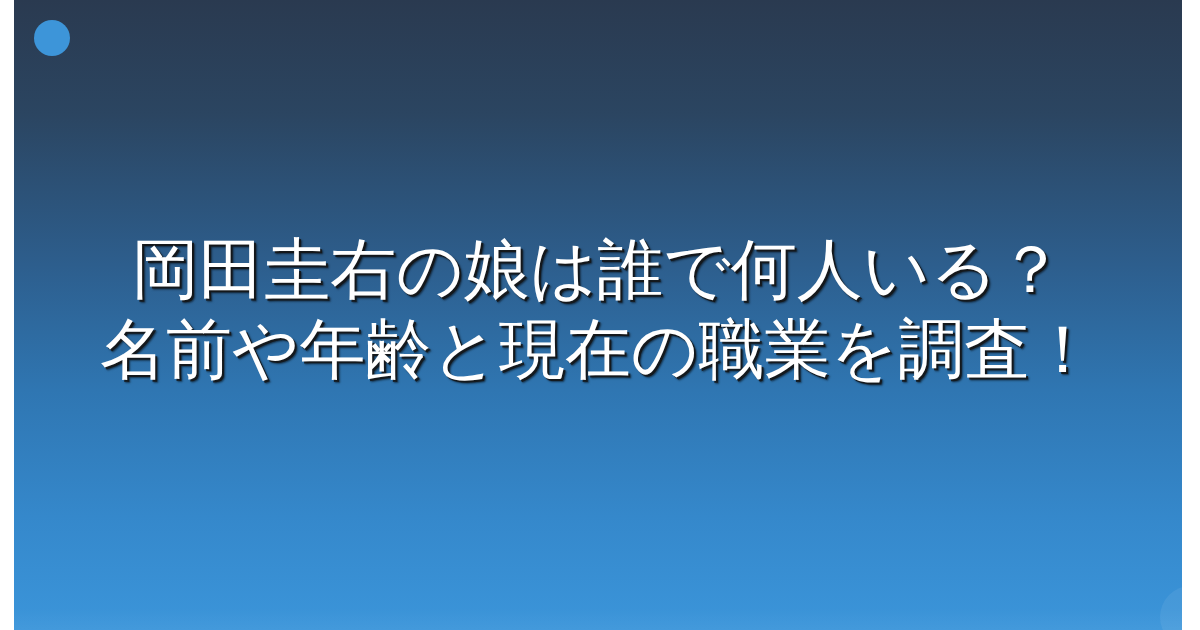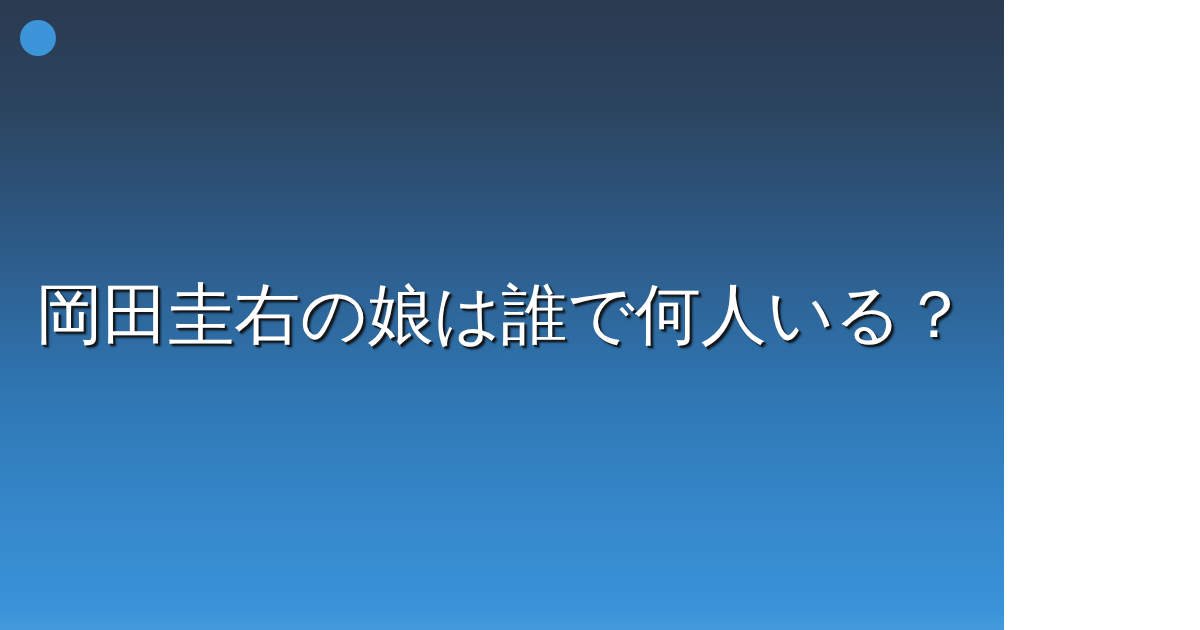--- a/index.html
+++ b/index.html
@@ -4,33 +4,34 @@
 <title>OGP Card</title>
 <style>
   html, body {
     margin: 0;
     padding: 0;
     background: #ffffff;
   }
 
   .card {
     position: relative;
-    width: 1004px;
+    width: 1168px;
     height: 630px;
     overflow: hidden;
     background: linear-gradient(
         to bottom,
         #2a3a50 0%,
         #2b4561 18%,
         #2d5e8d 42%,
         #2f76b2 62%,
         #3588cb 82%,
         #3b95da 100%
     );
-    font-family: Liberation Serif, serif;
+    font-family: Liberation Mono, monospace;
+    margin-left: 14px;
     -webkit-font-smoothing: antialiased;
   }
 
   
   .dot-top-left {
     position: absolute;
     left: 20px;
     top: 20px;
     width: 36px;
     height: 36px;
@@ -91,17 +92,18 @@
 <body>
 
 <div class="card">
 
   <span class="dot-top-left"></span>
 
   <span class="dot-bottom-right"></span>
 
   <div class="title-wrap">
     <span class="title-line">岡田圭右の娘は誰で何人いる？</span>
+    <span class="title-line">名前や年齢と現在の職業を調査！</span>
   </div>
 
   <div class="bottom-sheen"></div>
 
 </div>
 
 </body></html>

